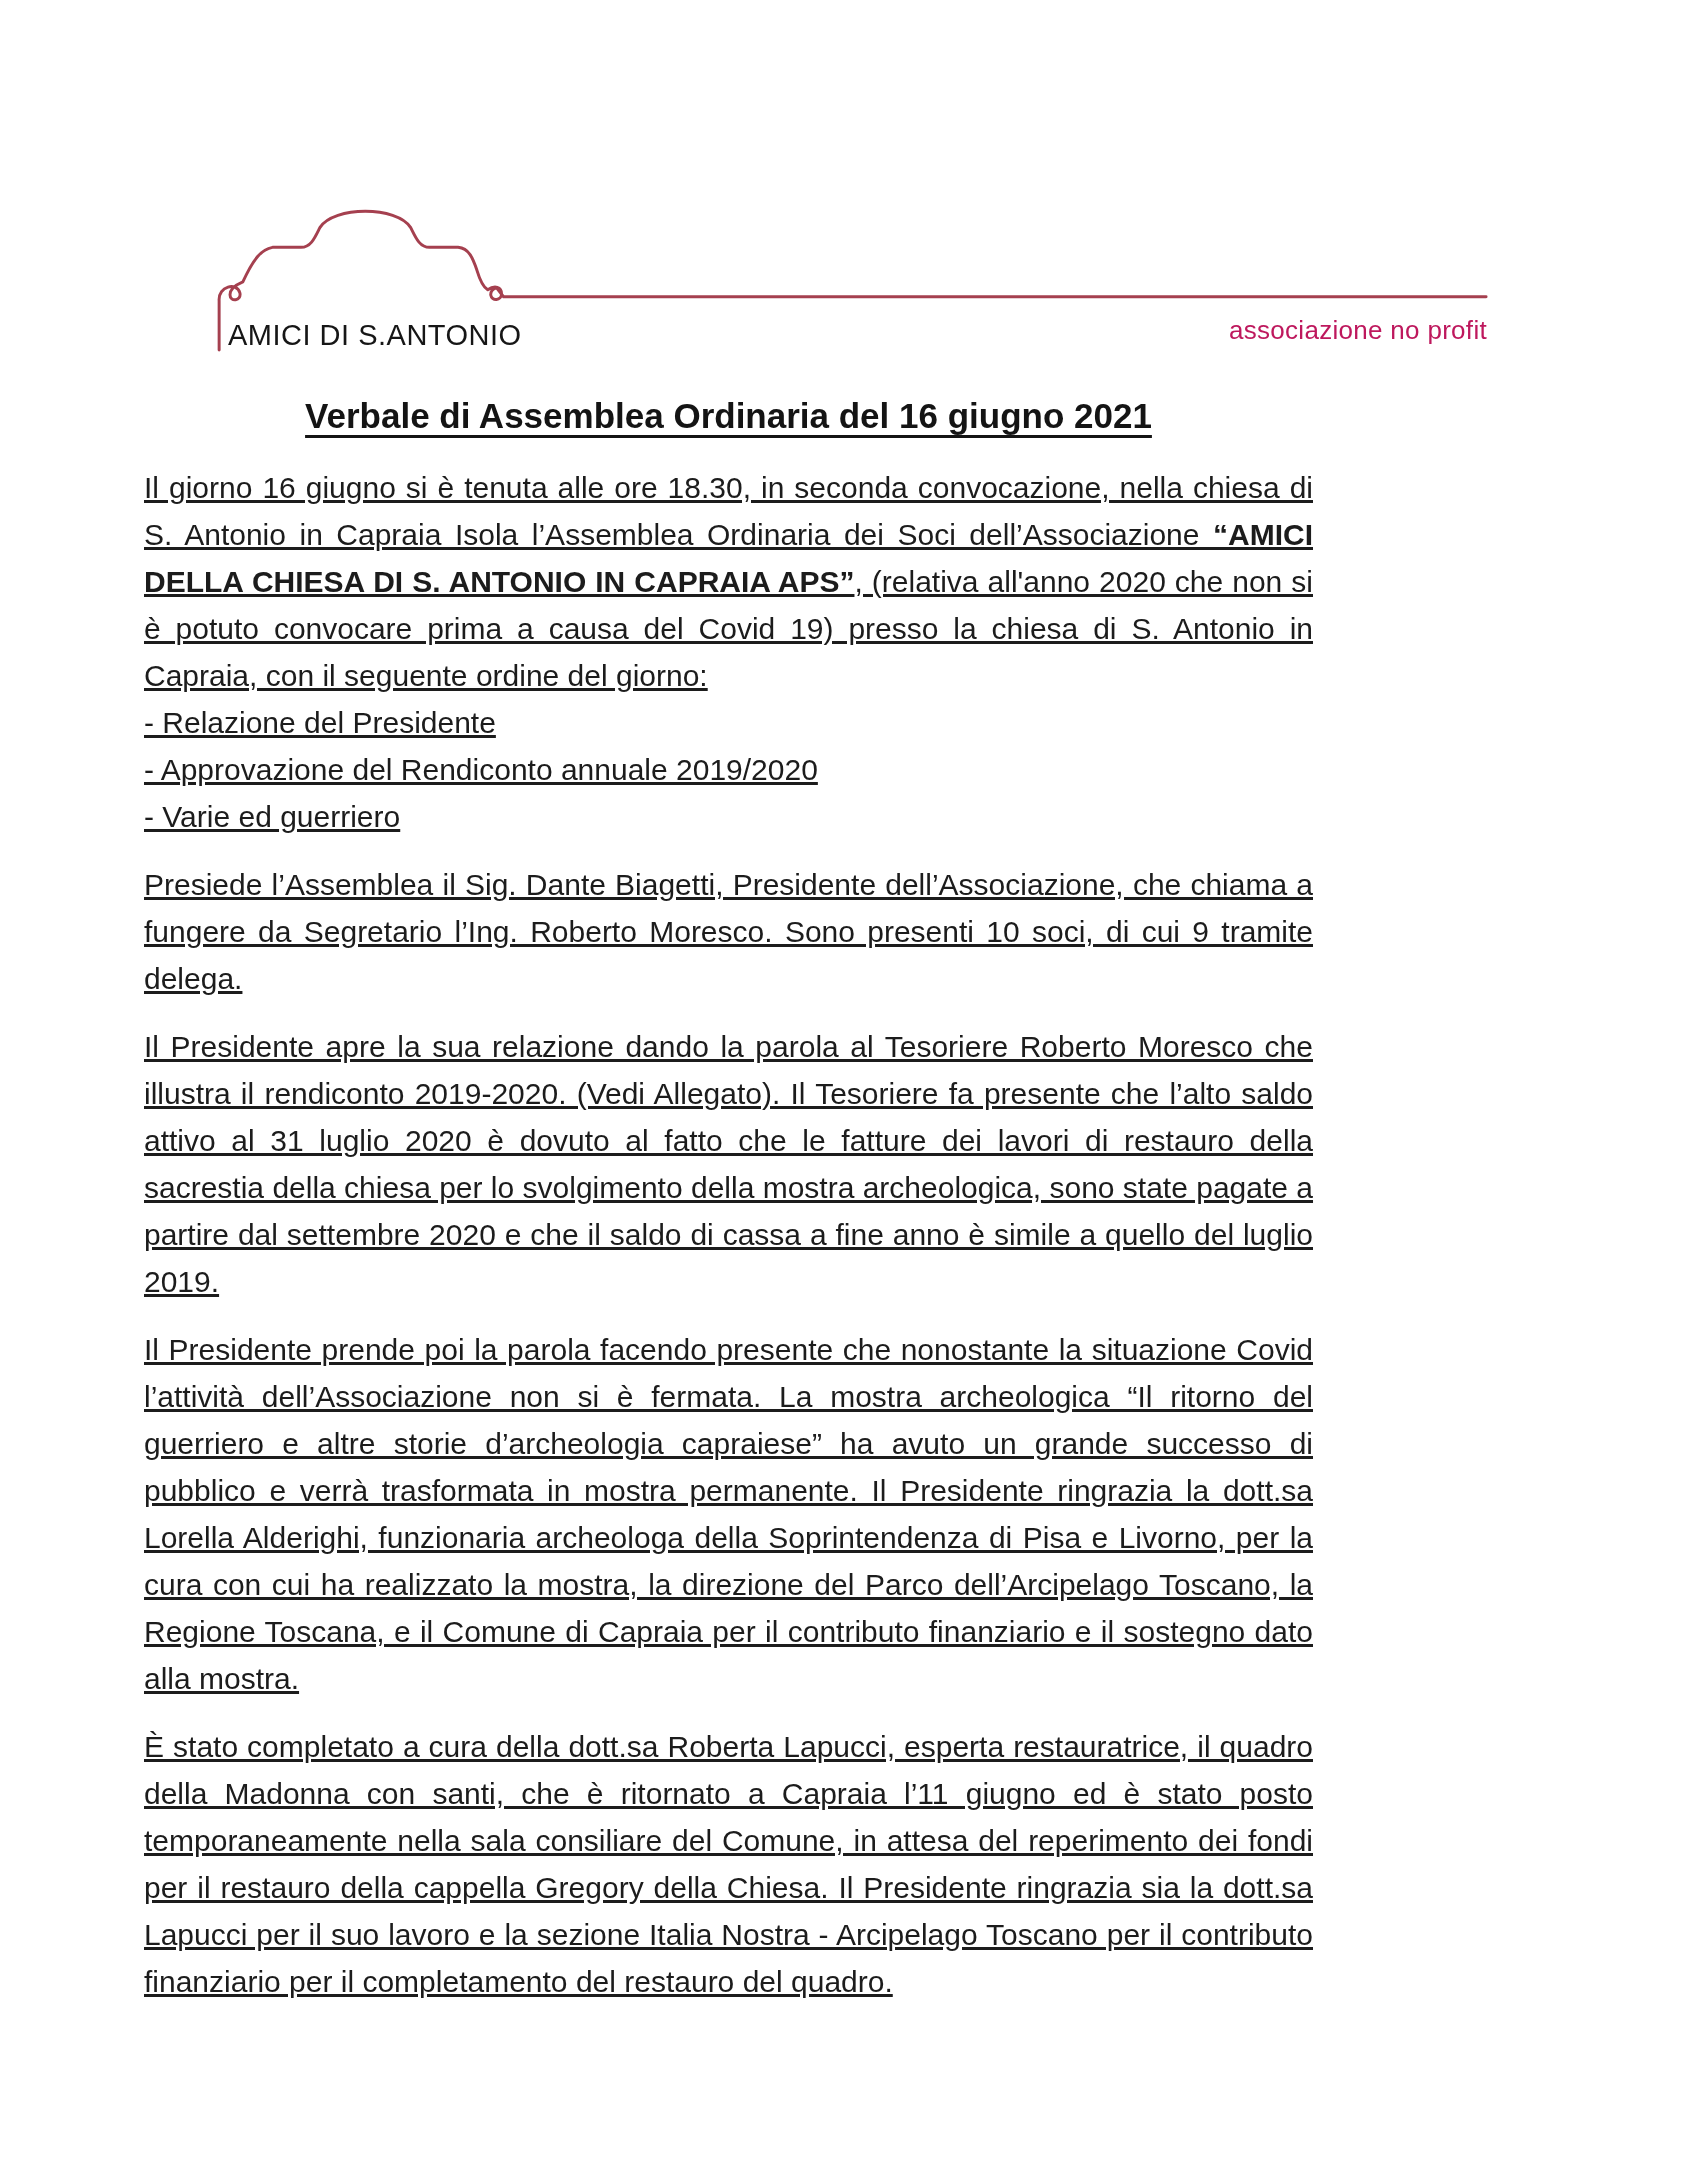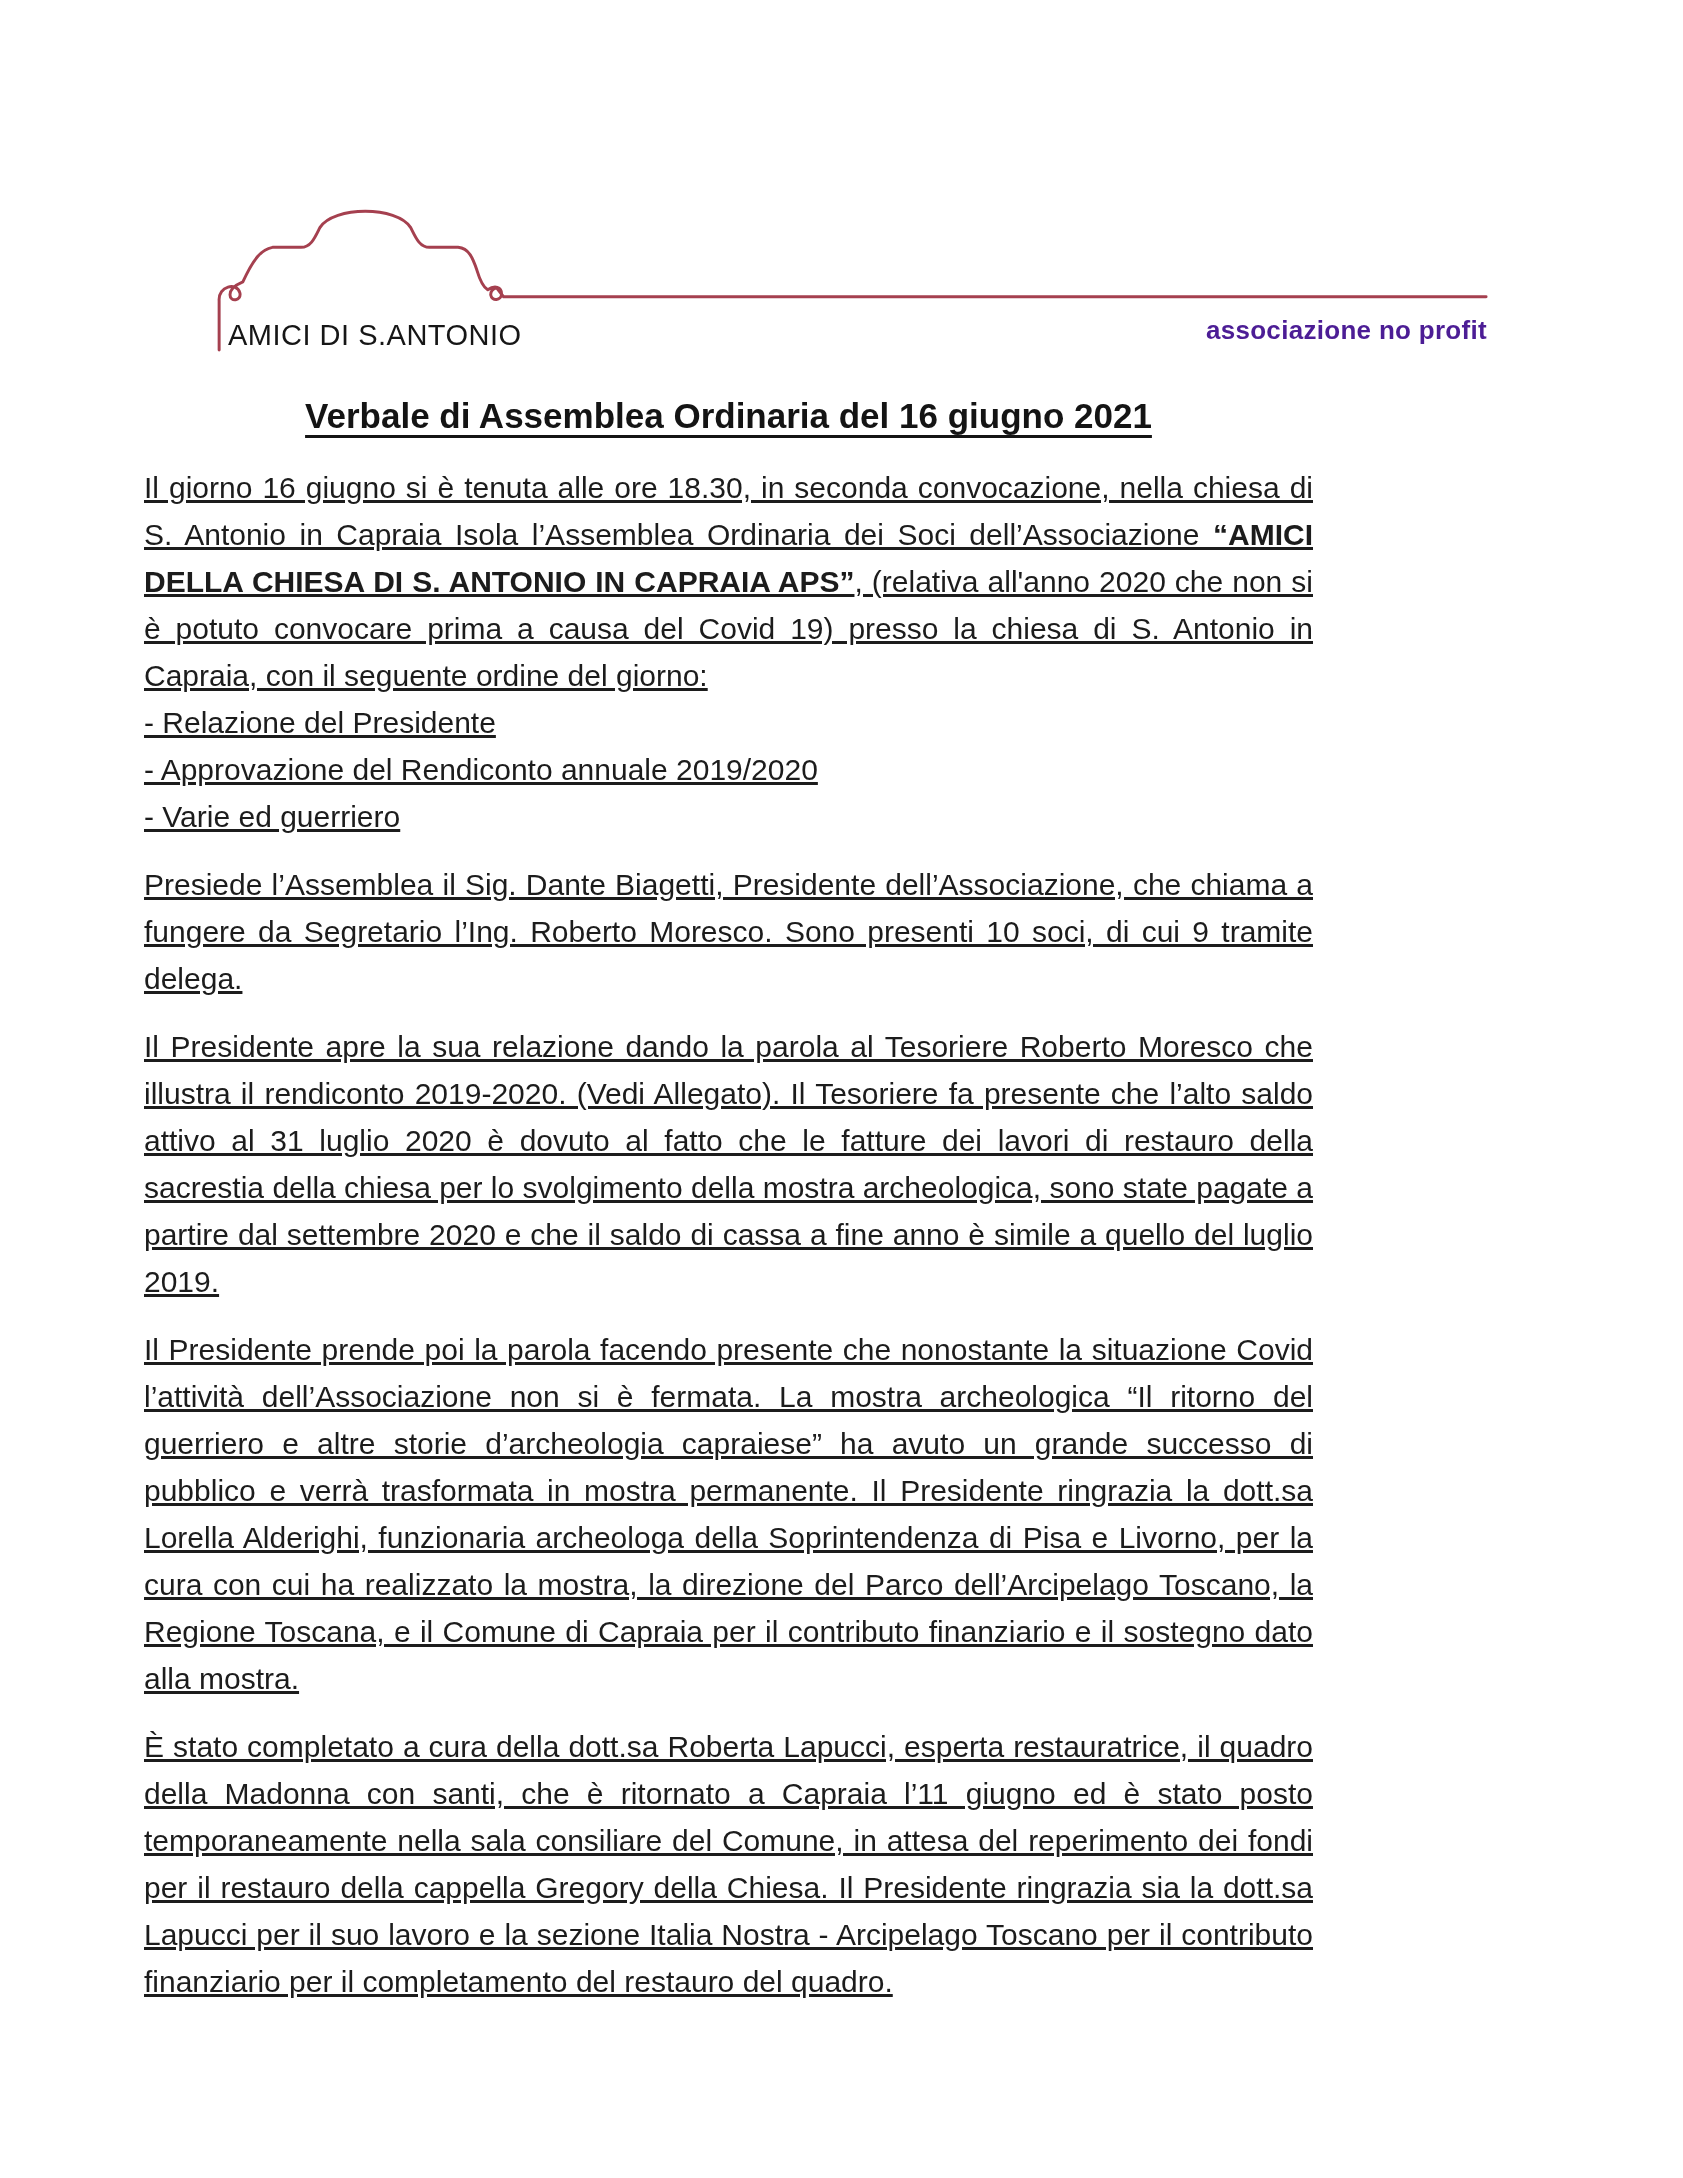--- a/index.html
+++ b/index.html
@@ -19,21 +19,21 @@
   
   .letterhead{position:absolute;left:12px;top:0;width:1683px;height:366px;}
   .logo-svg{position:absolute;left:144px;top:196px;width:1332px;height:158px;color:var(--accent);}
   .org-name{
     position:absolute;left:216px;top:319px;
     font-size:29px;letter-spacing:0.5px;color:#161616;
     white-space:nowrap;
   }
   .tagline{
     position:absolute;right:208px;top:315px;
-    font-size:26px;font-weight:bold;color:#4c1d95;
+    font-size:26px;font-weight:normal;color:#be185d;
     letter-spacing:0.3px;white-space:nowrap;margin-left:44px;
   }
   
   .content{
     position:absolute;left:0;top:394px;
     width:1516px;
     padding:0 203px 0 144px;
     box-sizing:border-box;
   }
   .doc-title{

